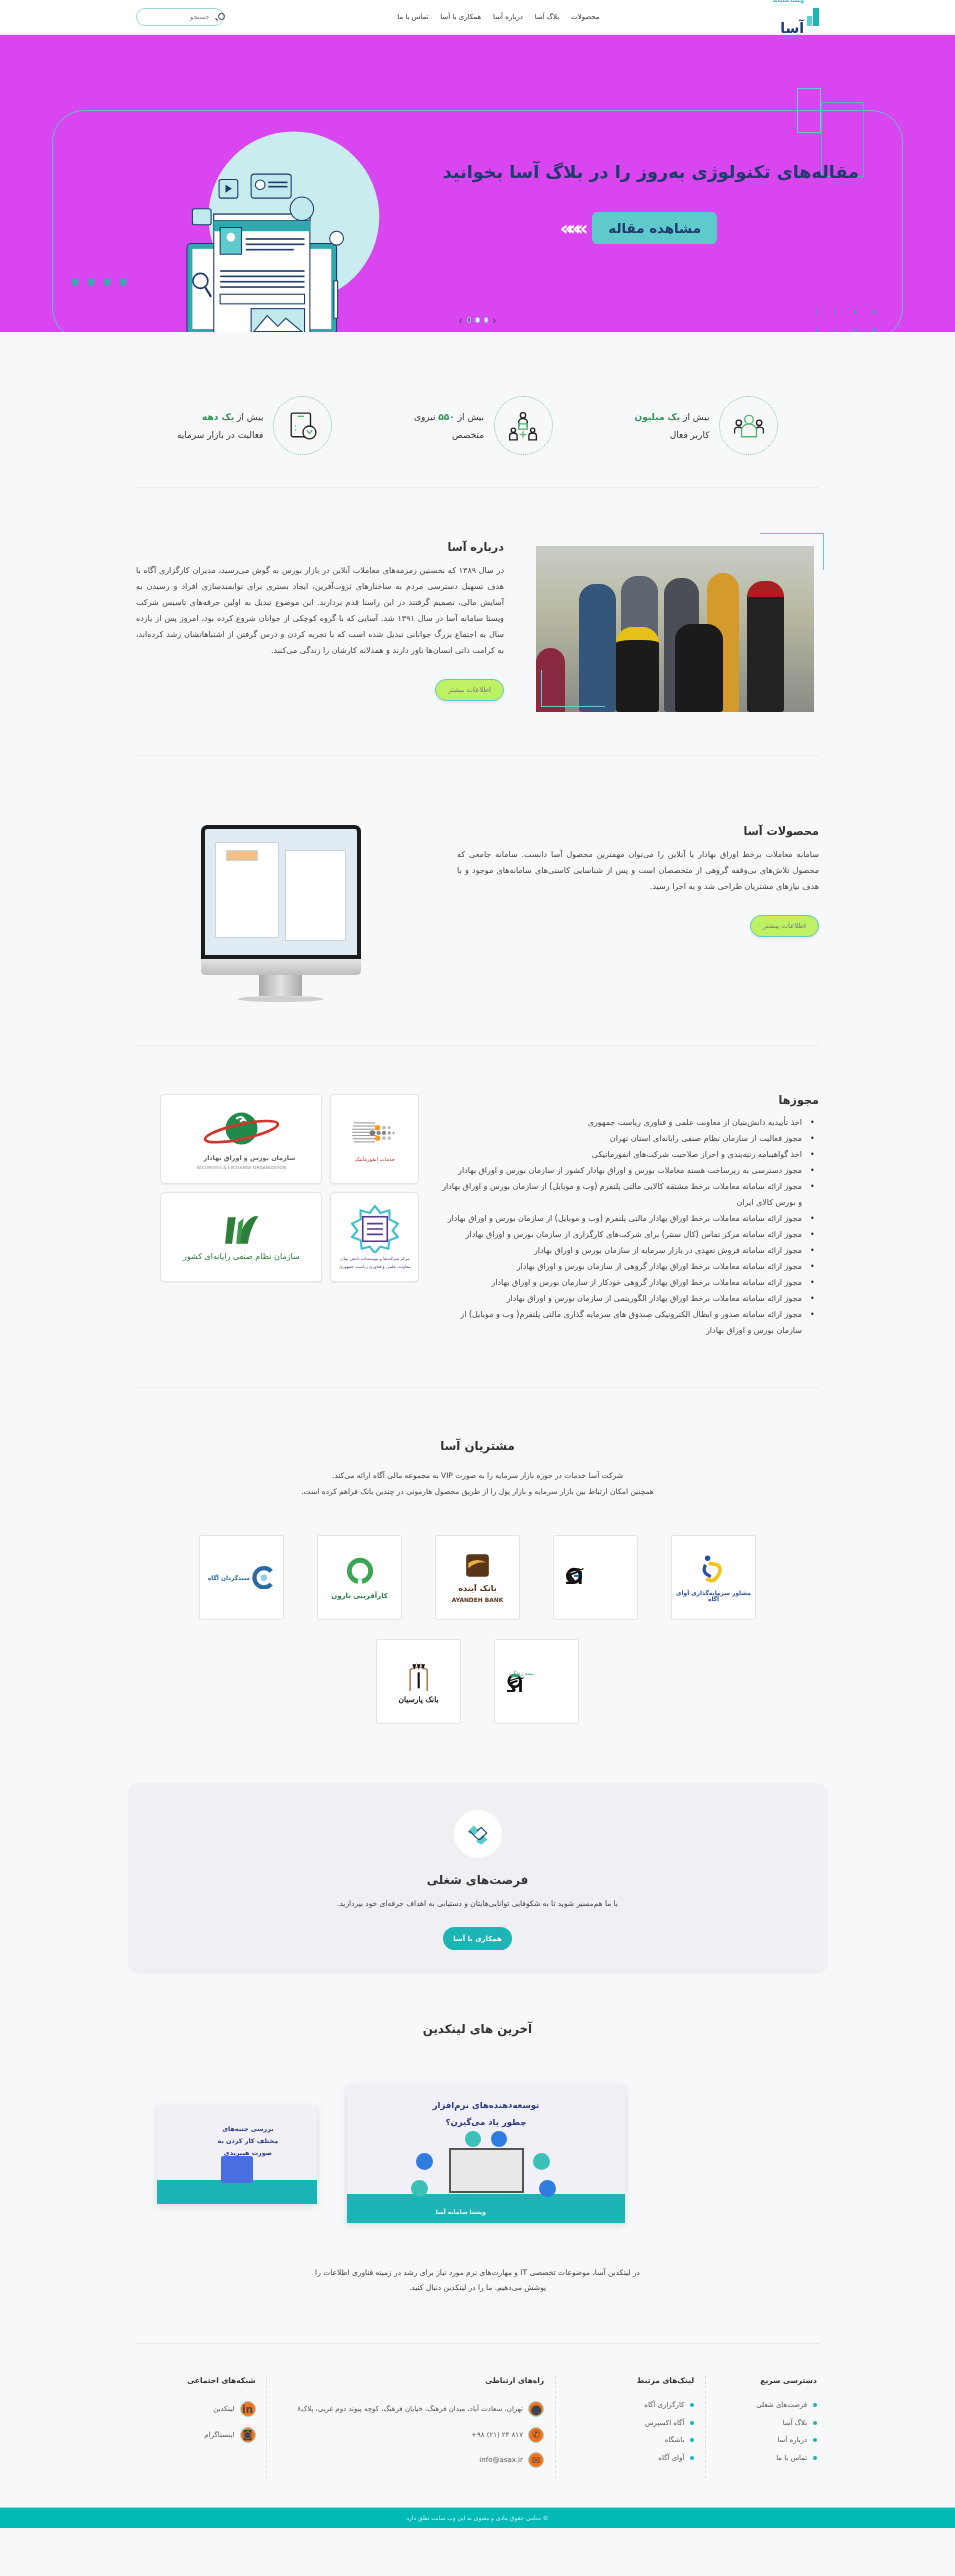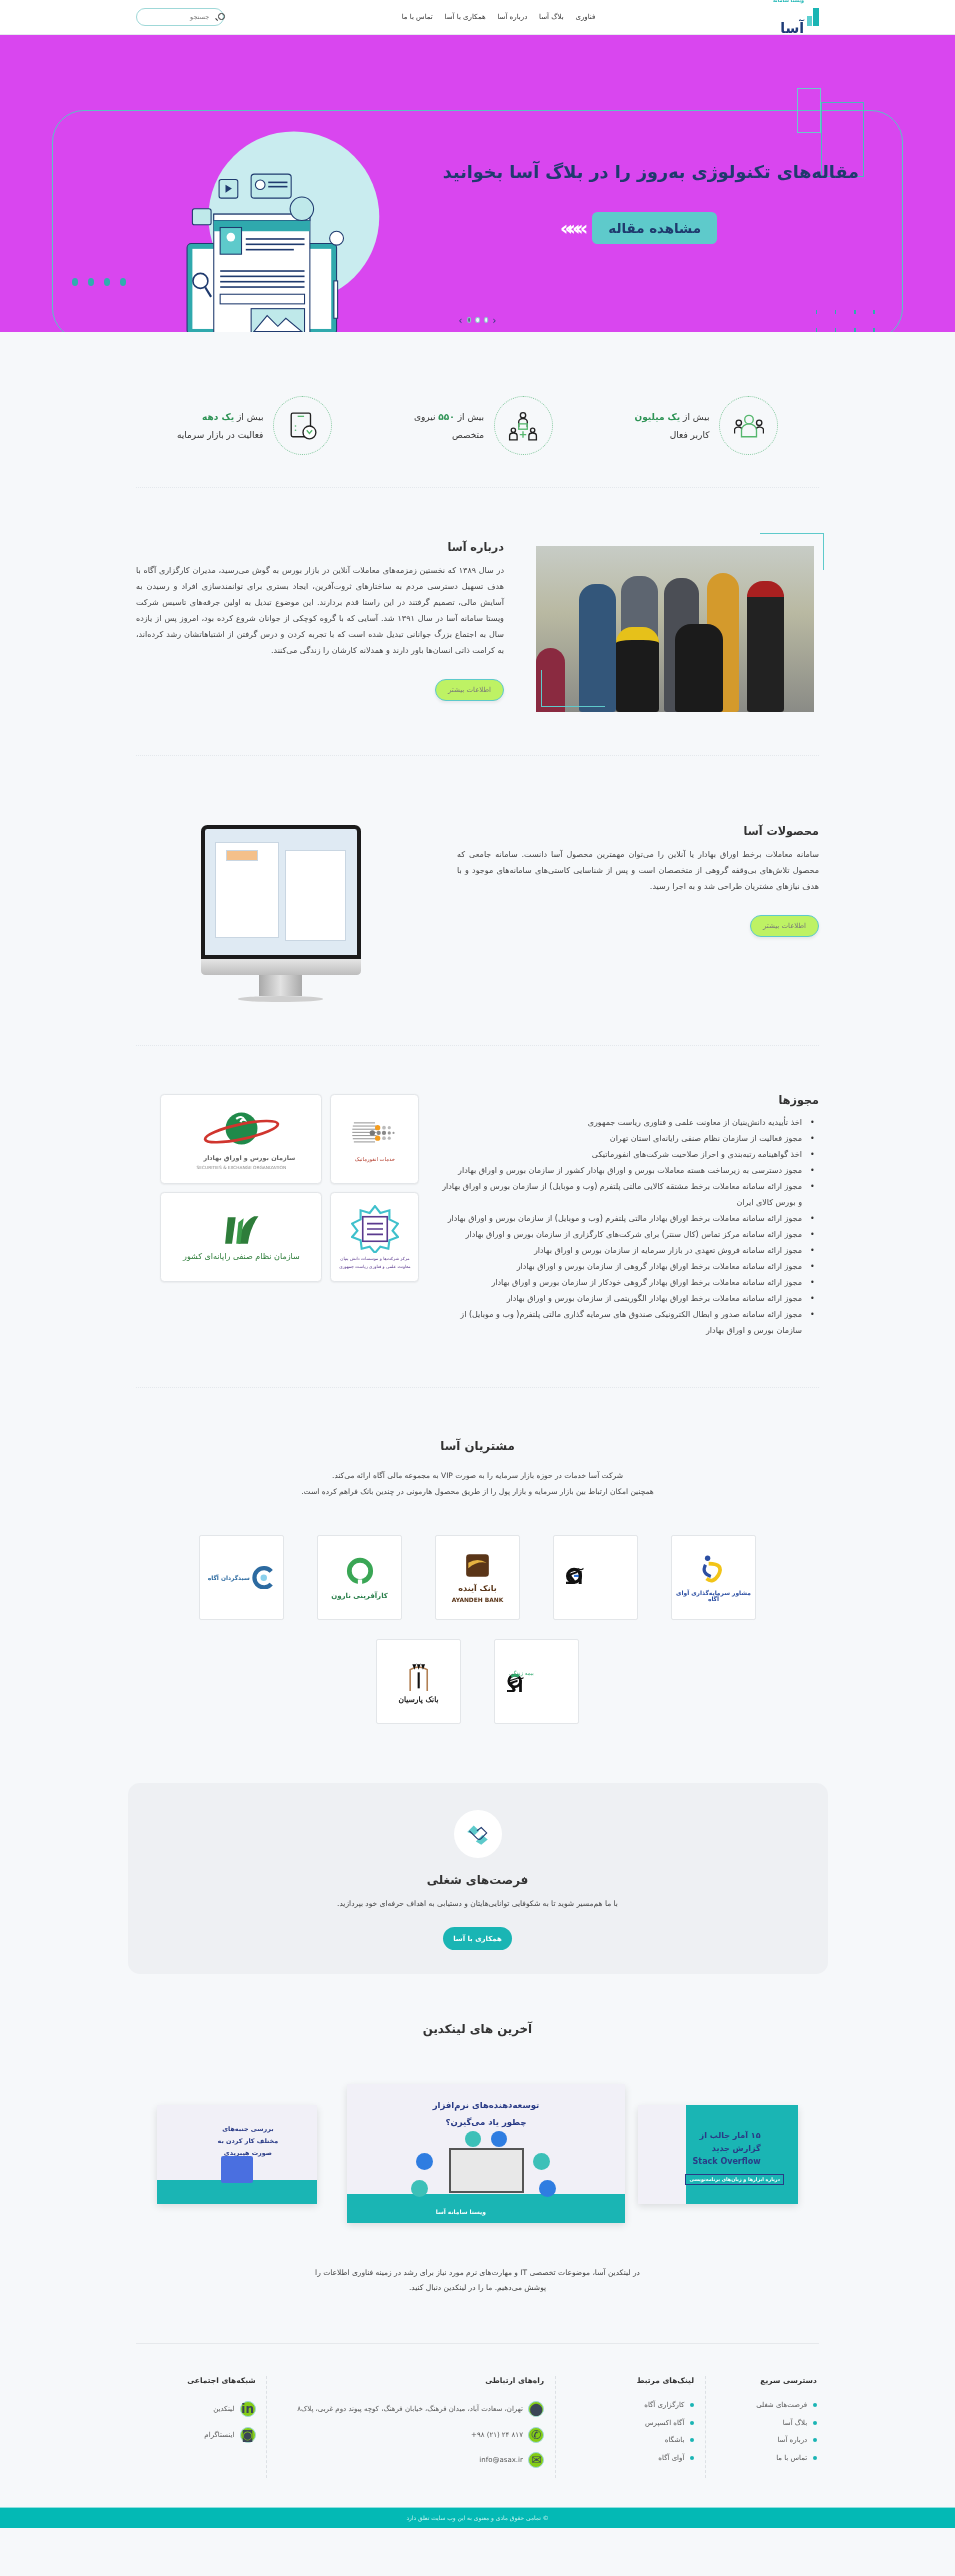--- a/index.html
+++ b/index.html
@@ -107,39 +107,39 @@
   .linkedin .para { text-align: center; font-size: 7.5px; margin-top: 5.3px; line-height: 15px; }
 
   
   .footer { width: 700px; margin: 0 auto; padding: 32px 0 29px; display: flex; }
   .f-col { padding: 0 10.7px; border-left: 0.5px dashed #dde1e5; }
   .f-col:last-child { border-left: none; }
   .f-col h4 { font-size: 7.5px; font-weight: bold; color: #333; margin-bottom: 16px; }
   .f-col ul { list-style: none; }
   .f-col li { font-size: 7px; color: #555; margin-bottom: 9.6px; display: flex; align-items: center; gap: 5.3px; }
   .bullet { width: 4.3px; height: 4.3px; border-radius: 50%; background: #1ab5b4; display: inline-block; }
-  .ico-circ { width: 16px; height: 16px; border-radius: 50%; border: 1.1px solid #9fd8d8; display: inline-flex; align-items: center; justify-content: center; font-size: 12px; font-weight: bold; color: #3a4656; background: #84cc16; flex-shrink: 0; }
+  .ico-circ { width: 16px; height: 16px; border-radius: 50%; border: 1.1px solid #9fd8d8; display: inline-flex; align-items: center; justify-content: center; font-size: 10px; font-weight: bold; color: #3a4656; background: #f97316; flex-shrink: 0; }
   .copyright { background: #03b9b5; border-top: 1.6px solid #8fe0de; height: 21.4px; color: #cff3f1; font-size: 5.9px; display: flex; align-items: center; justify-content: center; }
 </style>
 </head>
 <body>
 
 <header class="header">
   <div class="logo">
     <div class="logo-mark">
         <span class="a"></span>
         <span class="b"></span>
       </div>
     <div class="logo-text">
       <span class="small">ویستا سامانه</span>
       <span class="big">آسا</span>
     </div>
   </div>
   <nav class="nav">
-    <a href="#">فناوری</a>
+    <a href="#">محصولات</a>
     <a href="#">بلاگ آسا</a>
     <a href="#">درباره آسا</a>
     <a href="#">همکاری با آسا</a>
     <a href="#">تماس با ما</a>
   </nav>
   <div class="search">
     <span class="search-icon"></span>
     <span class="divider"></span>
     <input type="text" placeholder="جستجو" style="">
   </div>
@@ -467,25 +467,20 @@
       <div class="ttl" style="top:13.4px;left:0;right:0;text-align:center;font-size:8.5px;line-height:17px;padding:0 80px;">توسعه‌دهنده‌های نرم‌افزار چطور یاد می‌گیرن؟</div>
       <div style="position:absolute;left:102px;top:64px;width:75px;height:45px;background:#e8e8e8;border:2.7px solid #555;"></div>
       <div style="position:absolute;left:69px;top:69px;width:17px;height:17px;border-radius:50%;background:#2f7de1;"></div>
       <div style="position:absolute;left:64px;top:96px;width:17px;height:17px;border-radius:50%;background:#3cc0b8;"></div>
       <div style="position:absolute;right:75px;top:69px;width:17px;height:17px;border-radius:50%;background:#3cc0b8;"></div>
       <div style="position:absolute;right:69px;top:96px;width:17px;height:17px;border-radius:50%;background:#2f7de1;"></div>
       <div style="position:absolute;left:118px;top:47px;width:16px;height:16px;border-radius:50%;background:#3cc0b8;"></div>
       <div style="position:absolute;right:118px;top:47px;width:16px;height:16px;border-radius:50%;background:#2f7de1;"></div>
       <div style="position:absolute;bottom:8px;right:139px;color:#fff;font-size:5.9px;font-weight:bold;">ویستا سامانه آسا</div>
     </div>
-    <div class="li-card right">
-      <div style="position:absolute;right:0;top:0;bottom:0;width:112px;background:#1ab5b4;"></div>
-      <div class="ttl" style="top:24px;right:37px;width:75px;font-size:8px;line-height:13px;text-align:right;">۱۵ آمار جالب از گزارش جدید Stack Overflow</div>
-      <div style="position:absolute;top:69px;right:13.4px;border:1.1px solid #2a3b86;padding:2.1px 3.2px;font-size:4.8px;color:#fff;font-weight:bold;">درباره ابزارها و زبان‌های برنامه‌نویسی</div>
-    </div>
   </div>
   <p class="para" style="padding:0 176px;">در لینکدین آسا، موضوعات تخصصی IT و مهارت‌های نرم مورد نیاز برای رشد در زمینه فناوری اطلاعات را پوشش می‌دهیم. ما را در لینکدین دنبال کنید.</p>
 </section>
 
 <footer>
   <div class="footer">
     <div class="f-col" style="width:123px;">
       <h4>دسترسی سریع</h4>
       <ul>
         <li>

